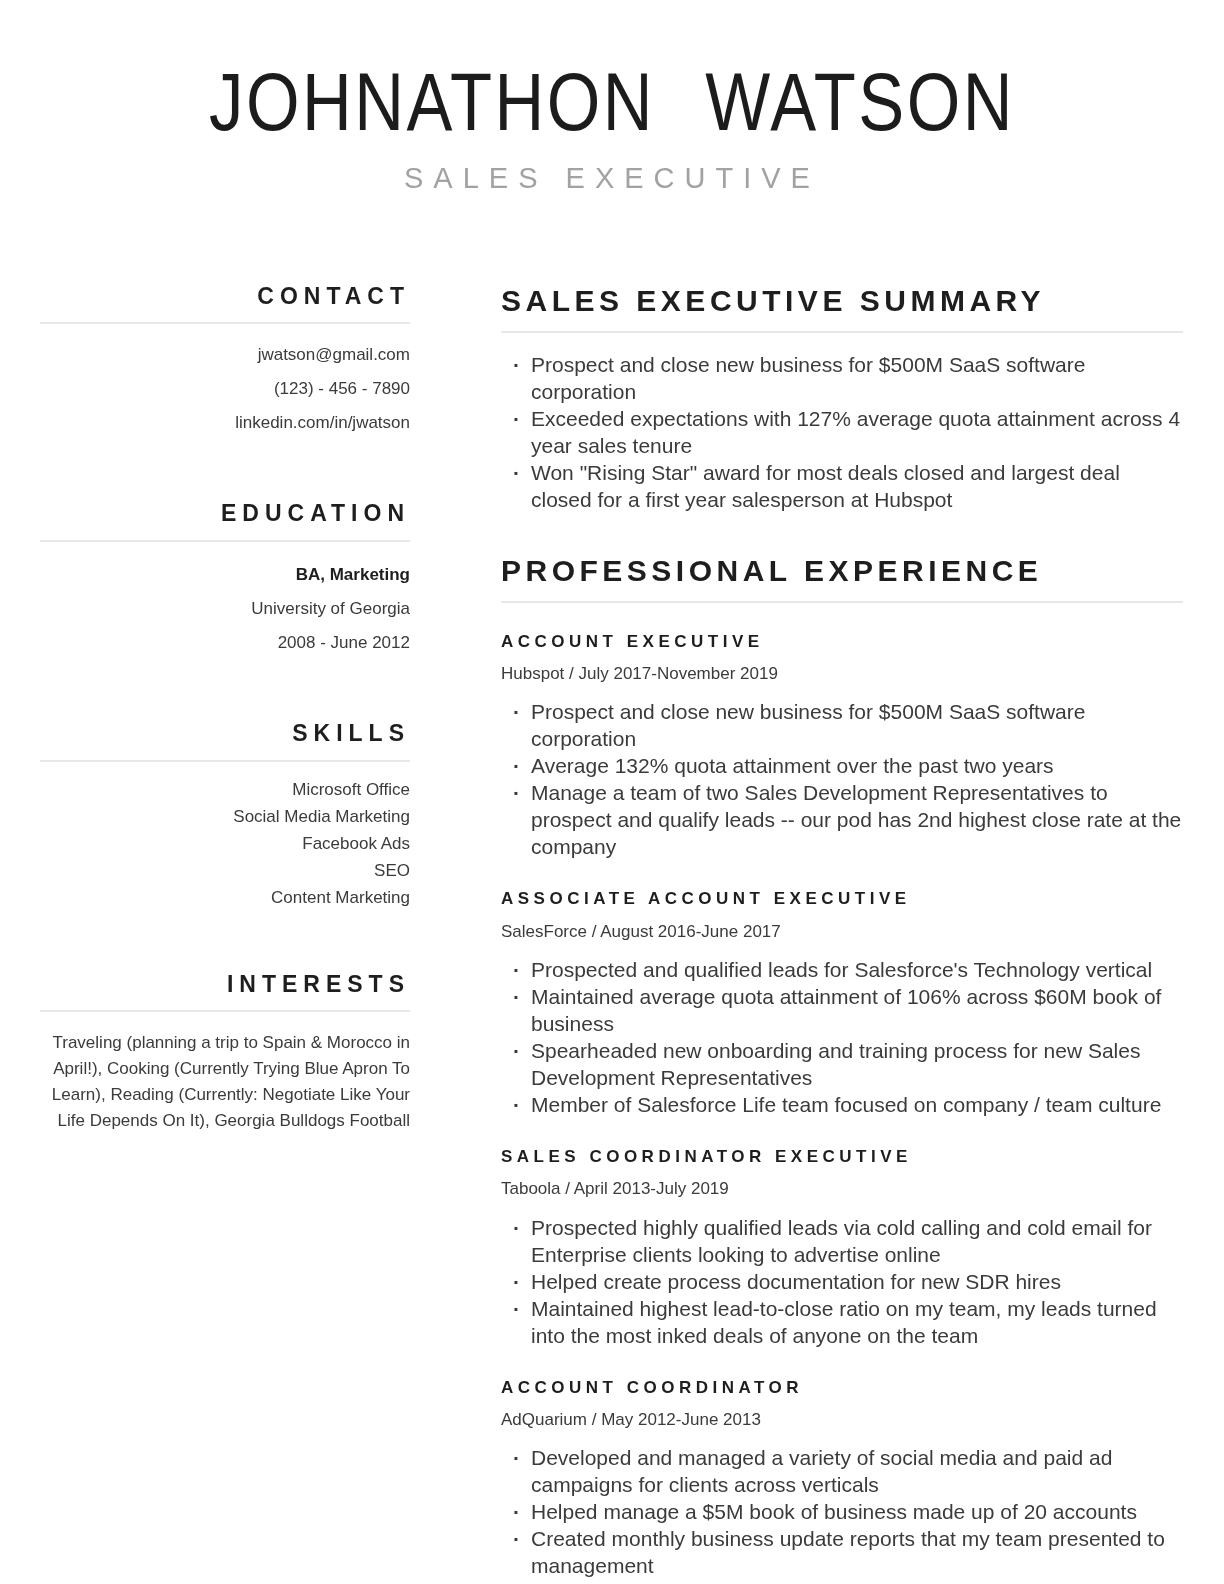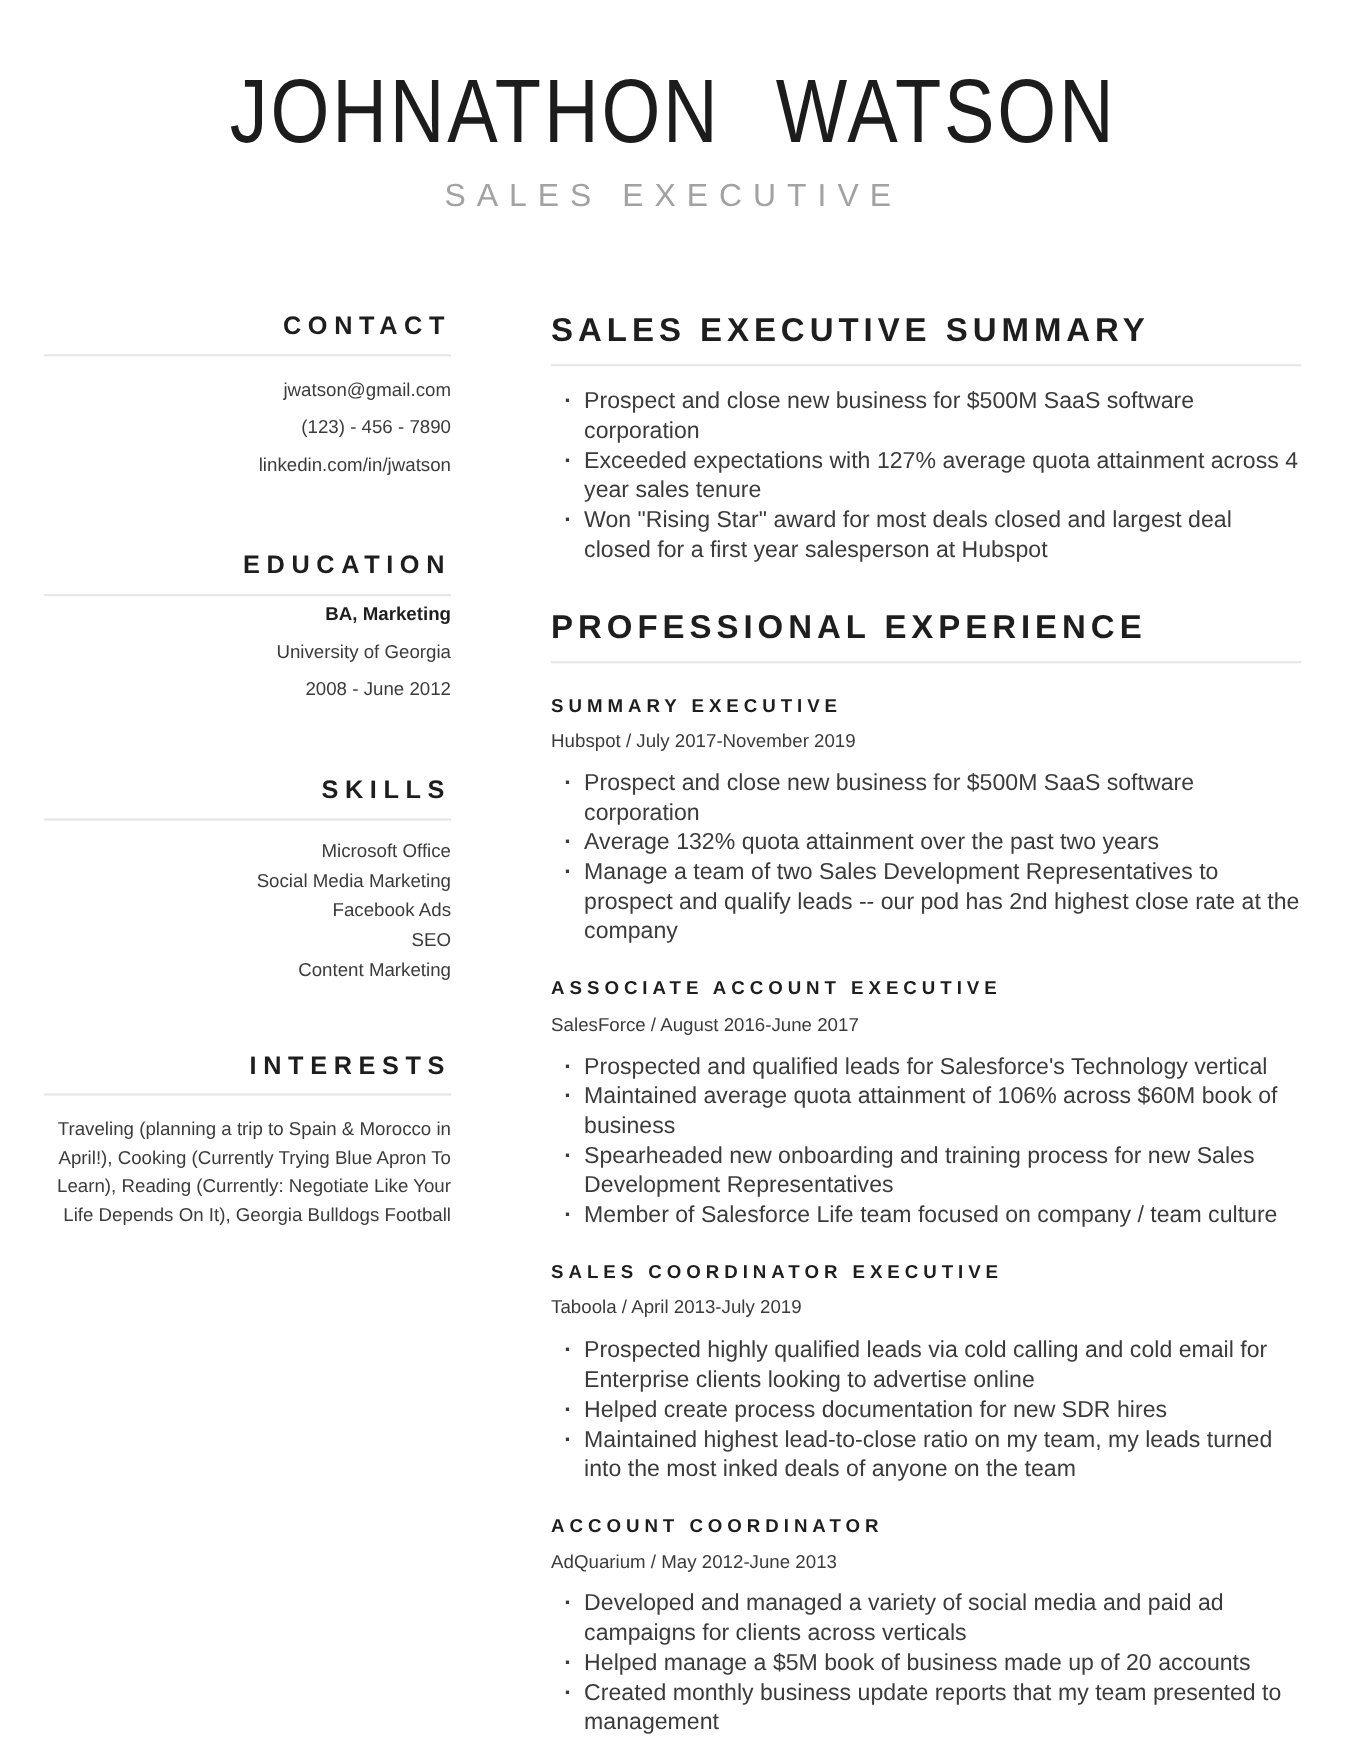--- a/index.html
+++ b/index.html
@@ -81,21 +81,21 @@
     border: none;
     border-top: 2px solid #e7e7e7;
     margin-top: 12px;
   }
 
   
   .side-section { margin-bottom: 60px; }
   .side-list { list-style: none; margin-top: 14px; }
   .side-list li { font-size: 17px; line-height: 34px; color: #3b3b3b; }
   .side-list.tight li { line-height: 27px; }
-  .edu-block { margin-top: 0; }
+  .edu-block { margin-top: 16px; }
   .edu-degree { font-size: 17px; font-weight: 700; color: #1e1e1e; line-height: 34px; }
   .edu-line { font-size: 17px; line-height: 34px; color: #3b3b3b; }
   .interests-text {
     margin-top: 18px;
     font-size: 17px;
     line-height: 26px;
     color: #3b3b3b;
   }
 
   
@@ -198,21 +198,21 @@
             <li>Exceeded expectations with 127% average quota attainment across 4 year sales tenure</li>
             <li>Won "Rising Star" award for most deals closed and largest deal closed for a first year salesperson at Hubspot</li>
           </ul>
       </div>
 
       <div class="main-section">
         <div class="main-heading">PROFESSIONAL EXPERIENCE</div>
         <hr class="rule">
 
         <div class="job">
-          <div class="job-title">SUMMARY EXECUTIVE</div>
+          <div class="job-title">ACCOUNT EXECUTIVE</div>
           <div class="job-meta">Hubspot / July 2017-November 2019</div>
           <ul class="bullet-list">
               <li>Prospect and close new business for $500M SaaS software corporation</li>
               <li>Average 132% quota attainment over the past two years</li>
               <li>Manage a team of two Sales Development Representatives to prospect and qualify leads -- our pod has 2nd highest close rate at the company</li>
             </ul>
         </div>
 
         <div class="job">
           <div class="job-title">ASSOCIATE ACCOUNT EXECUTIVE</div>

